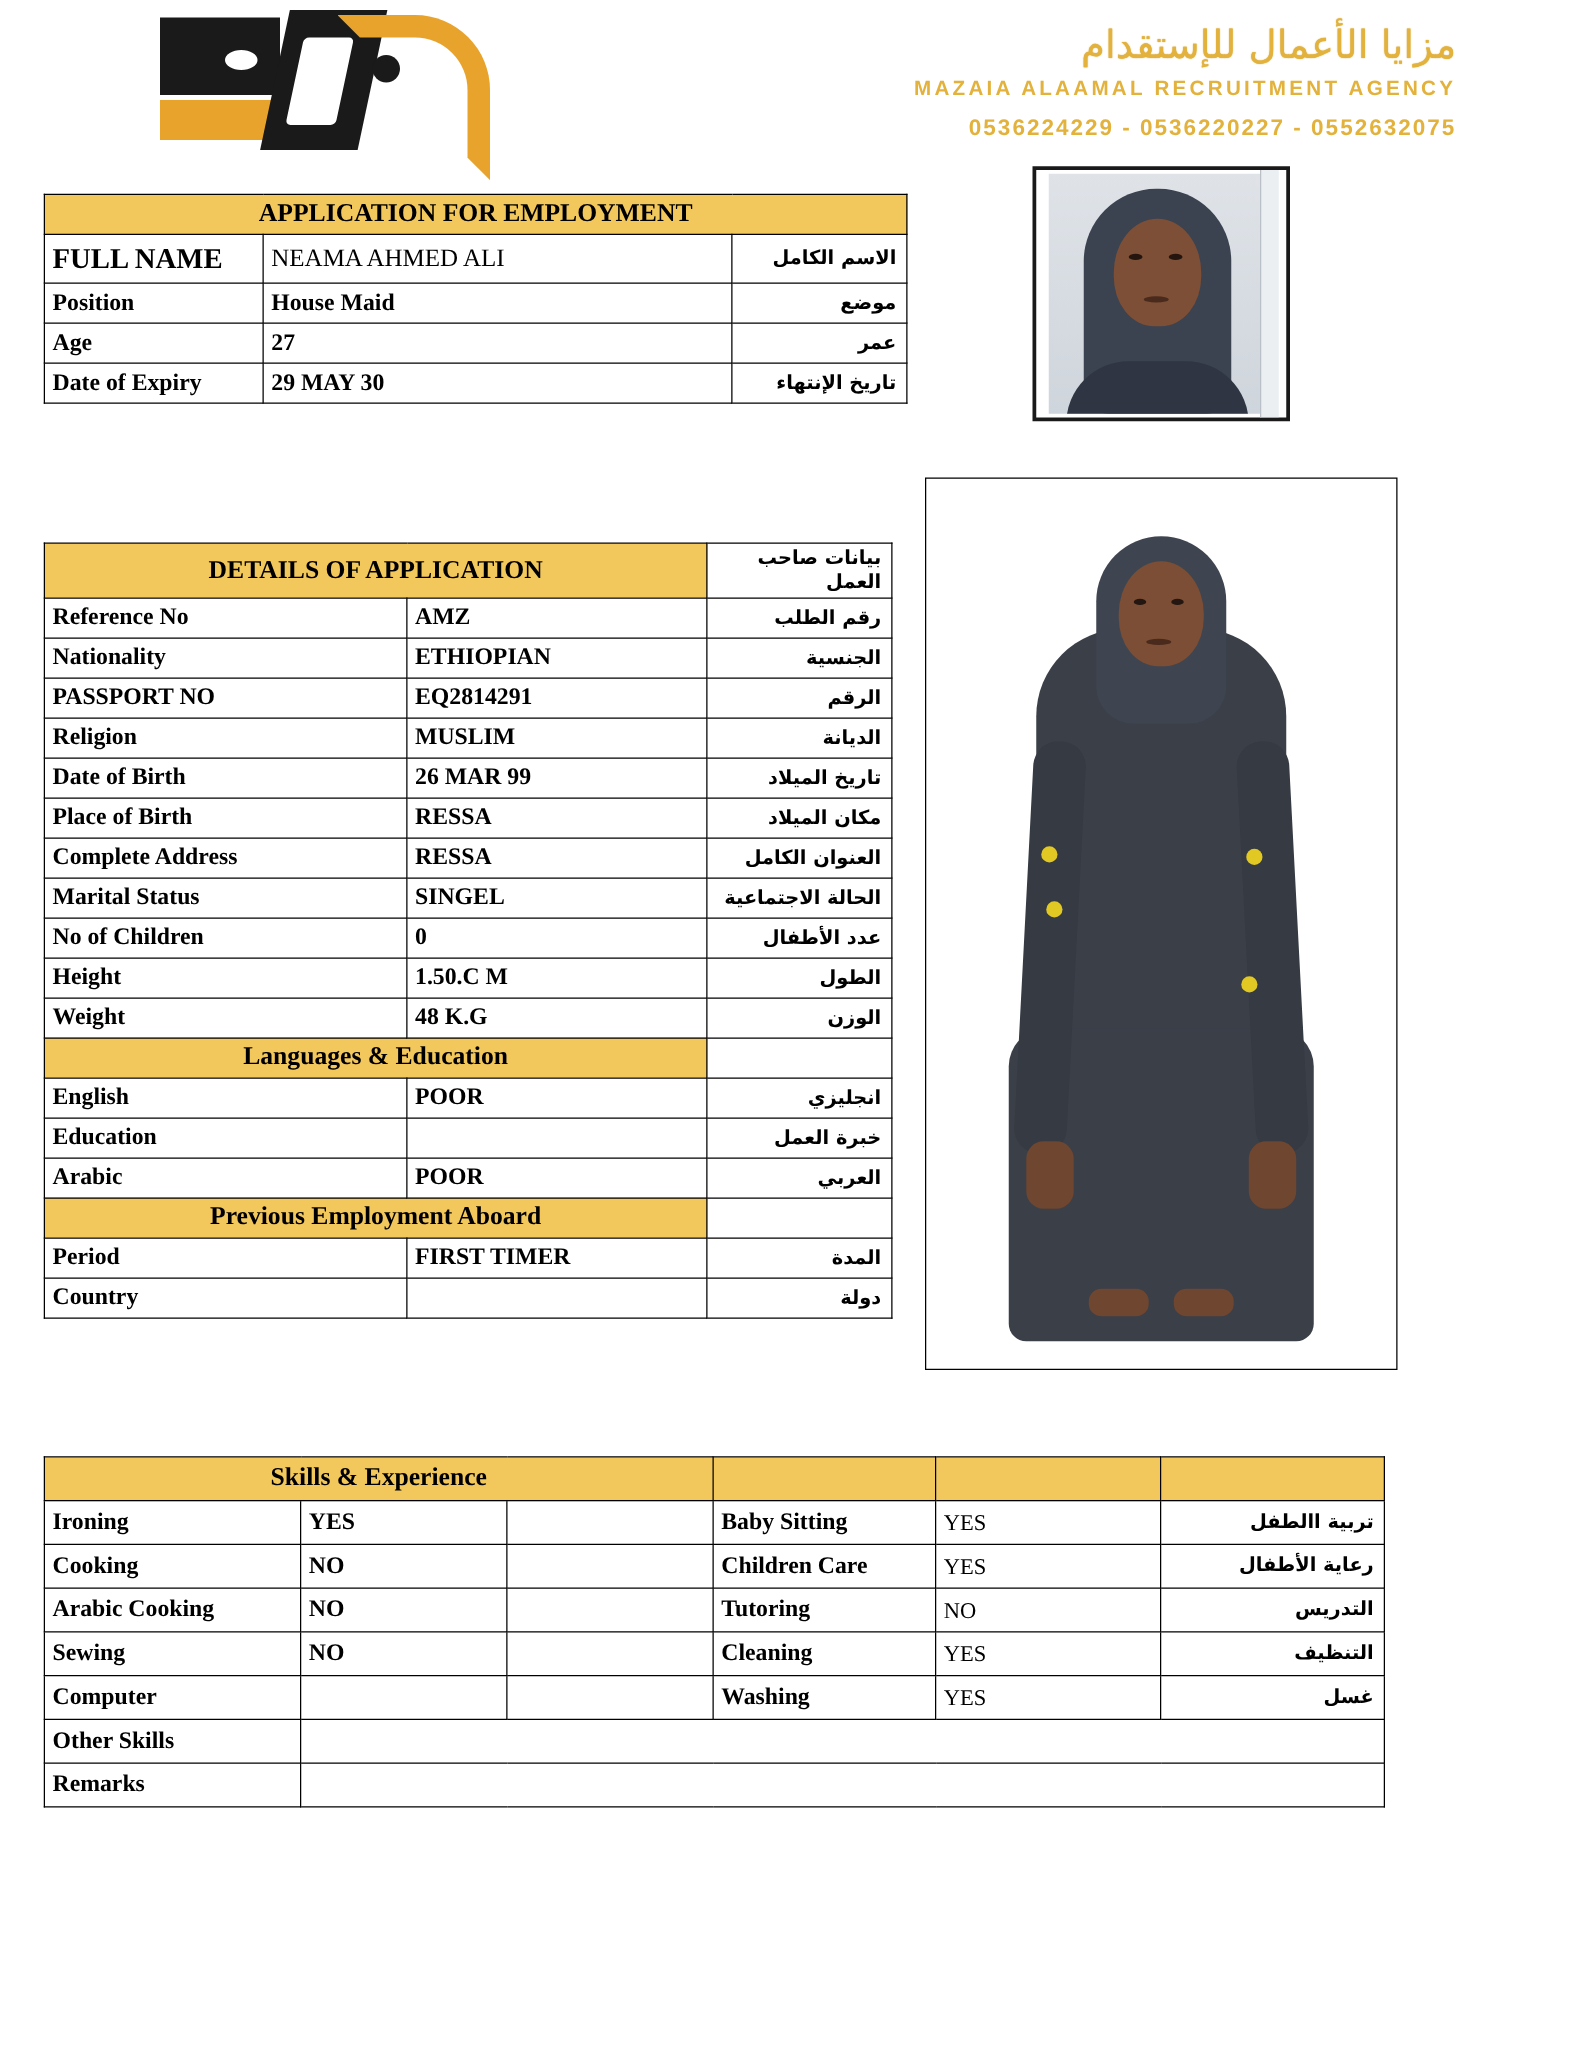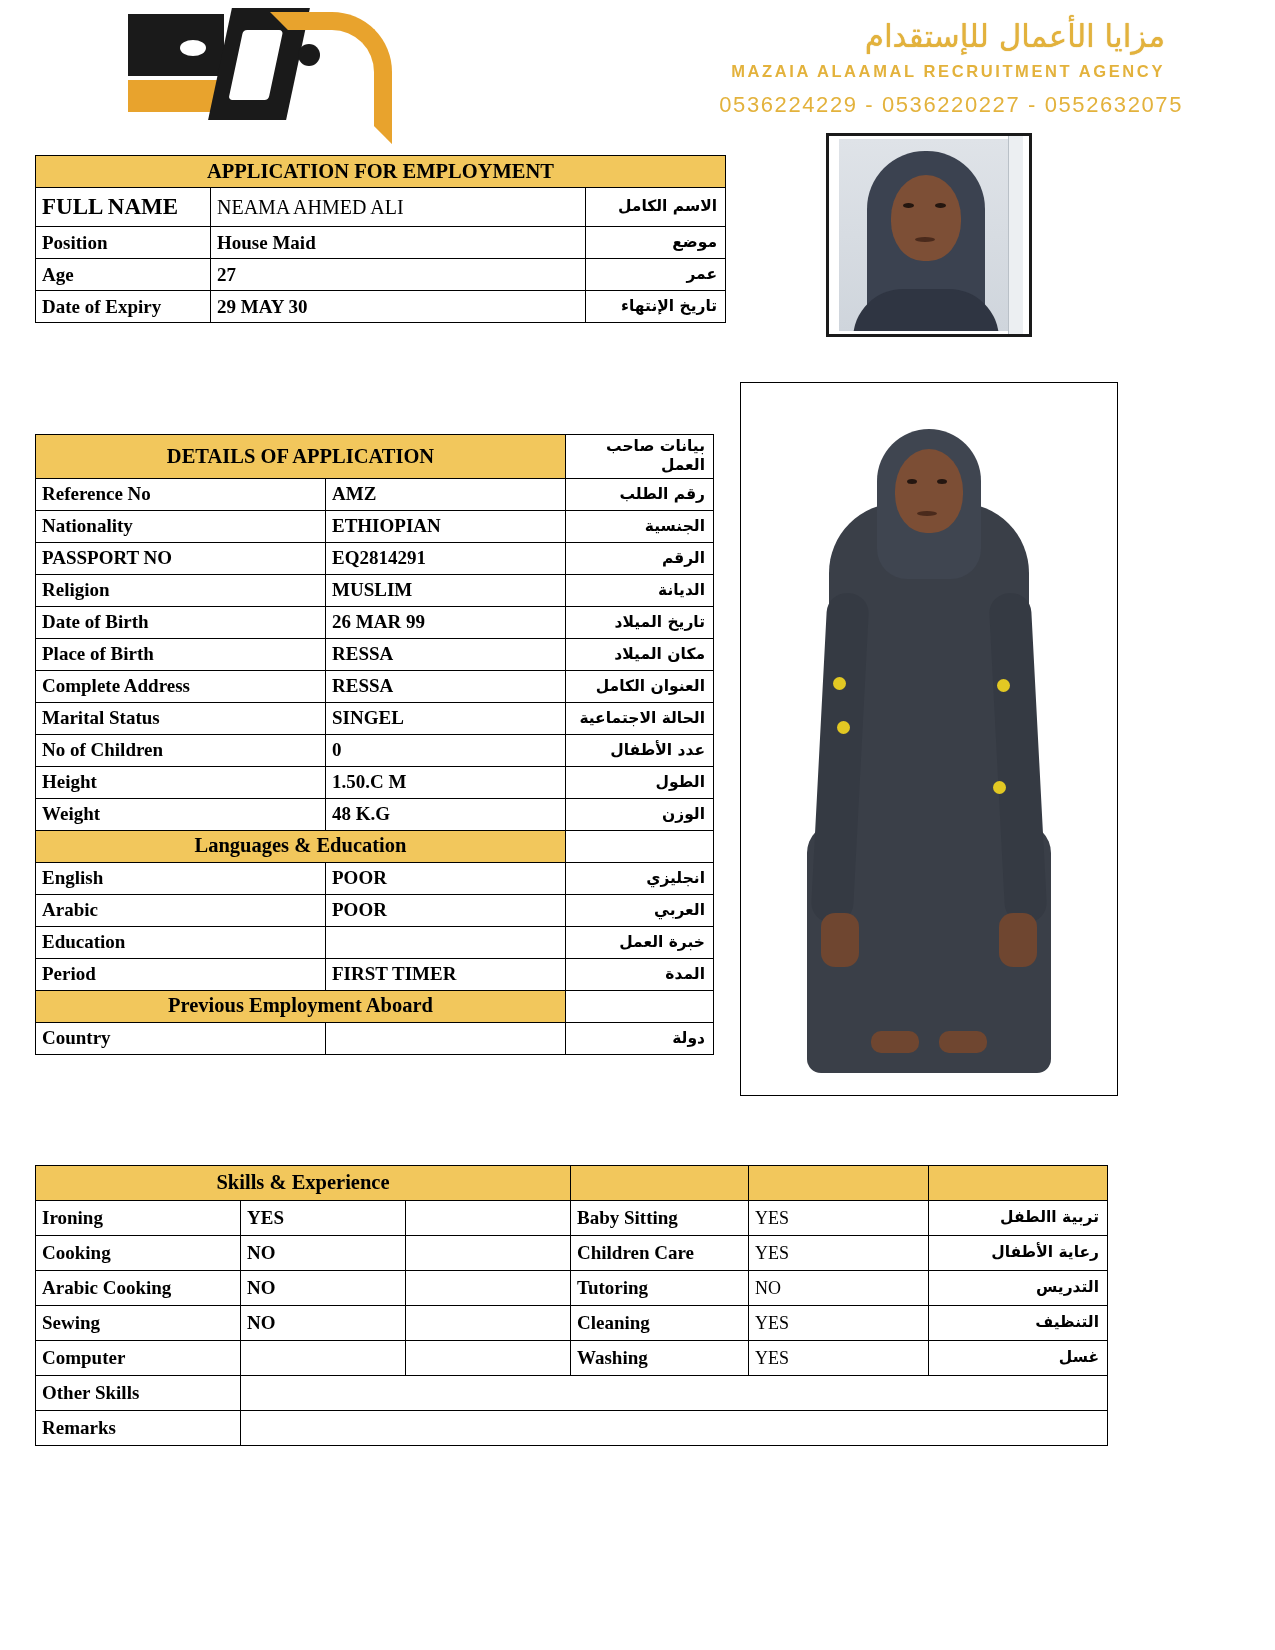--- a/index.html
+++ b/index.html
@@ -103,25 +103,25 @@
     right: 110px;
     top: 62px;
     font-family: "Liberation Sans", sans-serif;
     font-size: 16.5px;
     font-weight: bold;
     color: #e3b23c;
     letter-spacing: 2.6px;
   }
   .brand-phones {
     position: absolute;
-    right: 92px;
+    right: 110px;
     top: 92px;
     font-family: "Liberation Sans", sans-serif;
-    font-size: 22px;
-    font-weight: normal;
+    font-size: 18px;
+    font-weight: bold;
     color: #e3b23c;
     letter-spacing: 1.6px;
   }
 
   
   table {
     border-collapse: collapse;
     table-layout: fixed;
     margin-top: 25px;
   }
@@ -491,38 +491,38 @@
       <tr>
         <td class="band" colspan="2">Languages &amp; Education</td>
         <td></td>
       </tr>
       <tr>
         <td class="lbl">English</td>
         <td class="val">POOR</td>
         <td class="ar">انجليزي</td>
       </tr>
       <tr>
+        <td class="lbl">Education</td>
+        <td class="val"></td>
+        <td class="ar">خبرة العمل</td>
+      </tr>
+      <tr>
         <td class="lbl">Arabic</td>
         <td class="val">POOR</td>
         <td class="ar">العربي</td>
       </tr>
-      <tr>
-        <td class="lbl">Education</td>
-        <td class="val"></td>
-        <td class="ar">خبرة العمل</td>
-      </tr>
-
+
+      <tr>
+        <td class="band" colspan="2">Previous Employment Aboard</td>
+        <td></td>
+      </tr>
       <tr>
         <td class="lbl">Period</td>
         <td class="val">FIRST TIMER</td>
         <td class="ar">المدة</td>
-      </tr>
-      <tr>
-        <td class="band" colspan="2">Previous Employment Aboard</td>
-        <td></td>
       </tr>
       <tr>
         <td class="lbl">Country</td>
         <td class="val"></td>
         <td class="ar">دولة</td>
       </tr>
     </tbody>
   </table>
 
   <div class="fullphoto">

